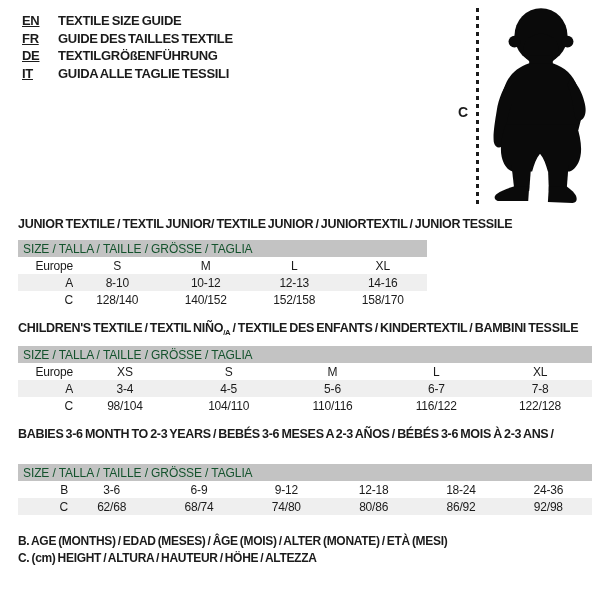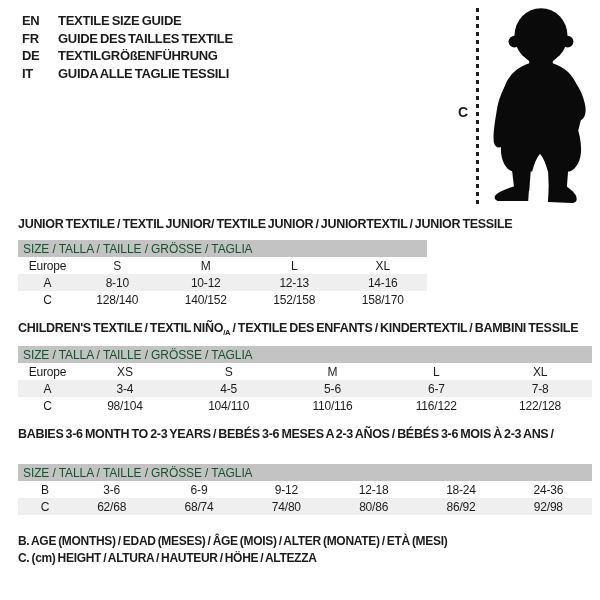--- a/index.html
+++ b/index.html
@@ -14,21 +14,21 @@
   body{
     position:relative;
     background:var(--background);
     color:var(--text);
     font-family:"Liberation Sans","DejaVu Sans",sans-serif;
     overflow:hidden;
   }
   
   .lang-block{position:absolute;left:22px;top:12px;}
   .lang-row{display:flex;height:17.5px;align-items:center;}
-  .lang-code{width:36px;font-size:13px;font-weight:700;letter-spacing:-0.3px;}
+  .lang-code{width:36px;font-size:13px;font-weight:700;letter-spacing:-0.3px;text-decoration:underline;}
   .lang-label{font-size:13px;font-weight:700;letter-spacing:-0.3px;word-spacing:-1px;white-space:nowrap;}
   
   .figure{position:absolute;left:450px;top:0;width:150px;height:212px;}
   .dotted-line{
     position:absolute;left:26px;top:8px;width:3px;height:197px;
     background:repeating-linear-gradient(to bottom,var(--text) 0 4px,transparent 4px 8px);
   }
   .marker-c{position:absolute;left:8px;top:104px;font-size:14px;font-weight:700;}
   .baby-svg{position:absolute;left:32px;top:6px;}
   
@@ -38,21 +38,21 @@
   }
   .sub{font-size:0.62em;vertical-align:-3px;}
   .size-table{
     position:absolute;left:18px;border-collapse:collapse;table-layout:fixed;
     font-size:12px;color:var(--text);
   }
   .size-table td{
     height:17px;padding:0;text-align:center;font-weight:400;
     letter-spacing:-0.2px;white-space:nowrap;overflow:hidden;vertical-align:middle;
   }
-  .size-table td.lbl{text-align:center;padding-left:4px;}
+  .size-table td.lbl{text-align:right;padding-left:4px;}
   .size-table td.bar{
     background:var(--table-header-bar);text-align:left;padding-left:5px;
     color:#14532d;letter-spacing:-0.1px;
   }
   .size-table tr.alt td{background:var(--table-alt-row);}
   .t1{width:409px;top:240px;}
   .t2{width:574px;top:346px;}
   .t3{width:574px;top:464px;}
   .t1 col.c-lbl{width:55px;}
   .t2 col.c-lbl{width:55px;}

